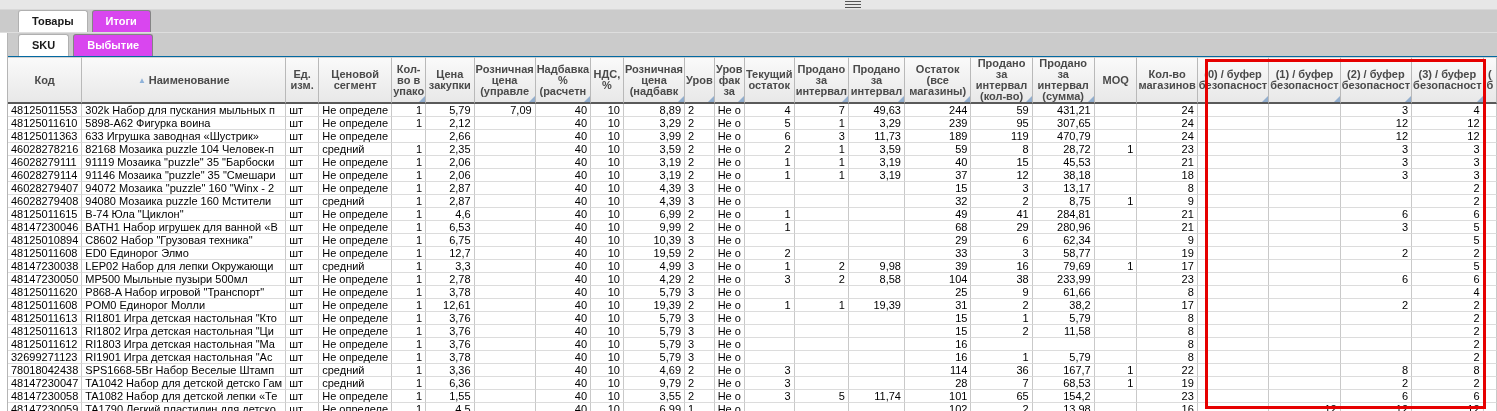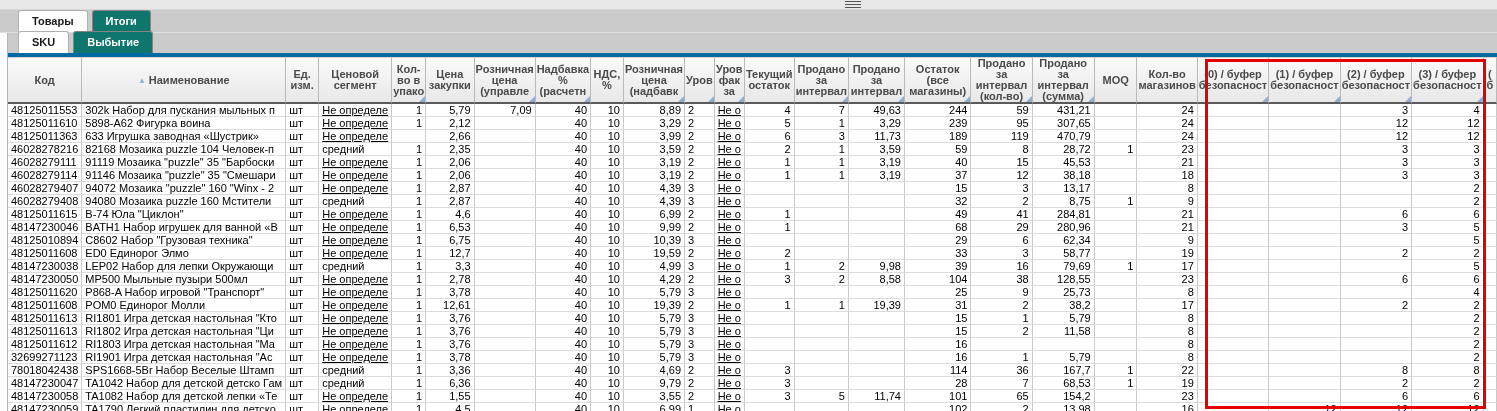--- a/index.html
+++ b/index.html
@@ -5,45 +5,45 @@
   html,body{margin:0;padding:0;}
   body{
     width:1497px;height:411px;position:relative;overflow:hidden;
     background:#cbcbcb;font-family:"Liberation Sans",sans-serif;
   }
   .top-strip{position:absolute;left:0;top:0;width:100%;height:9px;background:#e7e7e7;border-bottom:1px solid #d8d8d8;}
   .splitter{position:absolute;left:845px;top:1px;width:16px;height:7px;
     background:repeating-linear-gradient(#555 0 1.5px, transparent 1.5px 3px);}
   .tabstrip{position:absolute;left:0;right:0;height:24px;display:flex;align-items:flex-end;padding-left:18px;box-sizing:border-box;}
   .tabstrip1{top:9px;border-bottom:1px solid #dedede;}
-  .tabstrip2{top:33px;border-bottom:4px solid #0369a1;}
+  .tabstrip2{top:33px;border-bottom:1px solid #0369a1;}
   .tab{height:21px;line-height:21px;padding:0 13px;font-size:11px;font-weight:bold;
     border-radius:3px 3px 0 0;margin-right:4px;cursor:pointer;white-space:nowrap;}
   .tab.active{background:#ffffff;color:#1a1a1a;border:1px solid #b0b0b0;border-bottom:none;}
-  .tab.inactive{background:#0f766e;color:#ffffff;border:1px solid #848484;border-bottom:none;}
+  .tab.inactive{background:#d946ef;color:#ffffff;border:1px solid #848484;border-bottom:none;}
   .gutter{position:absolute;left:0;top:33px;bottom:0;width:8px;background:#ffffff;border-right:1px solid #b5b5b5;box-sizing:border-box;}
   .grid-wrap{position:absolute;left:8px;top:57px;right:0;bottom:0;overflow:hidden;background:#ffffff;}
   table.grid{border-collapse:separate;border-spacing:0;table-layout:fixed;}
   table.grid th{
     background:linear-gradient(#fafafa,#e8e8e8);
     border-right:1px solid #b9b9b9;border-top:1px solid #d2d2d2;border-bottom:2px solid #5a5a5a;
     height:36px;font-size:11px;font-weight:bold;color:#4a4a4a;
     text-align:center;vertical-align:middle;padding:0 1px;overflow:hidden;
     position:relative;line-height:11px;box-sizing:border-box;
   }
   table.grid td{
     height:12px;font-size:11px;line-height:12px;padding:0 3px;
     border-right:1px solid #c9c9c9;border-bottom:1px solid #dcdcdc;
     white-space:nowrap;overflow:hidden;background:#ffffff;color:#000;box-sizing:content-box;
   }
   td.num{text-align:right;}
   td.bg-yellow{background:#ffffc6;}
   td.bg-green{background:#ccf8cc;}
   td.bg-lav{background:#e2e2f4;}
-  td.gray{color:#a6a6a6;text-decoration:underline;}
+  td.gray{color:#a6a6a6;}
   td.selrow{background:#e9e9fb;}
   td.selcell{background:#c2c2e4;}
   .corner{position:absolute;right:0;bottom:0;width:0;height:0;
     border-bottom:6px solid #92aece;border-left:6px solid transparent;}
   .sort{color:#8fb2d9;font-size:8px;margin-right:3px;vertical-align:1px;}
   .red-box{position:absolute;left:1205px;top:59px;width:281px;height:350px;
     border:3px solid #e60000;box-sizing:border-box;pointer-events:none;}
 </style>
 </head>
 <body>
@@ -485,21 +485,21 @@
           <td class="num">40</td>
           <td class="num">10</td>
           <td class="num">4,29</td>
           <td class="bg-lav">2</td>
           <td class="gray">Не о</td>
           <td class="num bg-yellow">3</td>
           <td class="num bg-green">2</td>
           <td class="num bg-green">8,58</td>
           <td class="num bg-yellow">104</td>
           <td class="num bg-green">38</td>
-          <td class="num bg-green">128,55</td>
+          <td class="num bg-green">233,99</td>
           <td class="num"></td>
           <td class="num">23</td>
           <td class="num"></td>
           <td class="num"></td>
           <td class="num">6</td>
           <td class="num">6</td>
           <td class="num"></td>
         </tr>
         <tr>
           <td>48125011620</td>
@@ -512,21 +512,21 @@
           <td class="num">40</td>
           <td class="num">10</td>
           <td class="num">5,79</td>
           <td class="bg-lav">3</td>
           <td class="gray">Не о</td>
           <td class="num bg-yellow"></td>
           <td class="num bg-green"></td>
           <td class="num bg-green"></td>
           <td class="num bg-yellow">25</td>
           <td class="num bg-green">9</td>
-          <td class="num bg-green">25,73</td>
+          <td class="num bg-green">61,66</td>
           <td class="num"></td>
           <td class="num">8</td>
           <td class="num"></td>
           <td class="num"></td>
           <td class="num"></td>
           <td class="num">4</td>
           <td class="num"></td>
         </tr>
         <tr>
           <td>48125011608</td>

